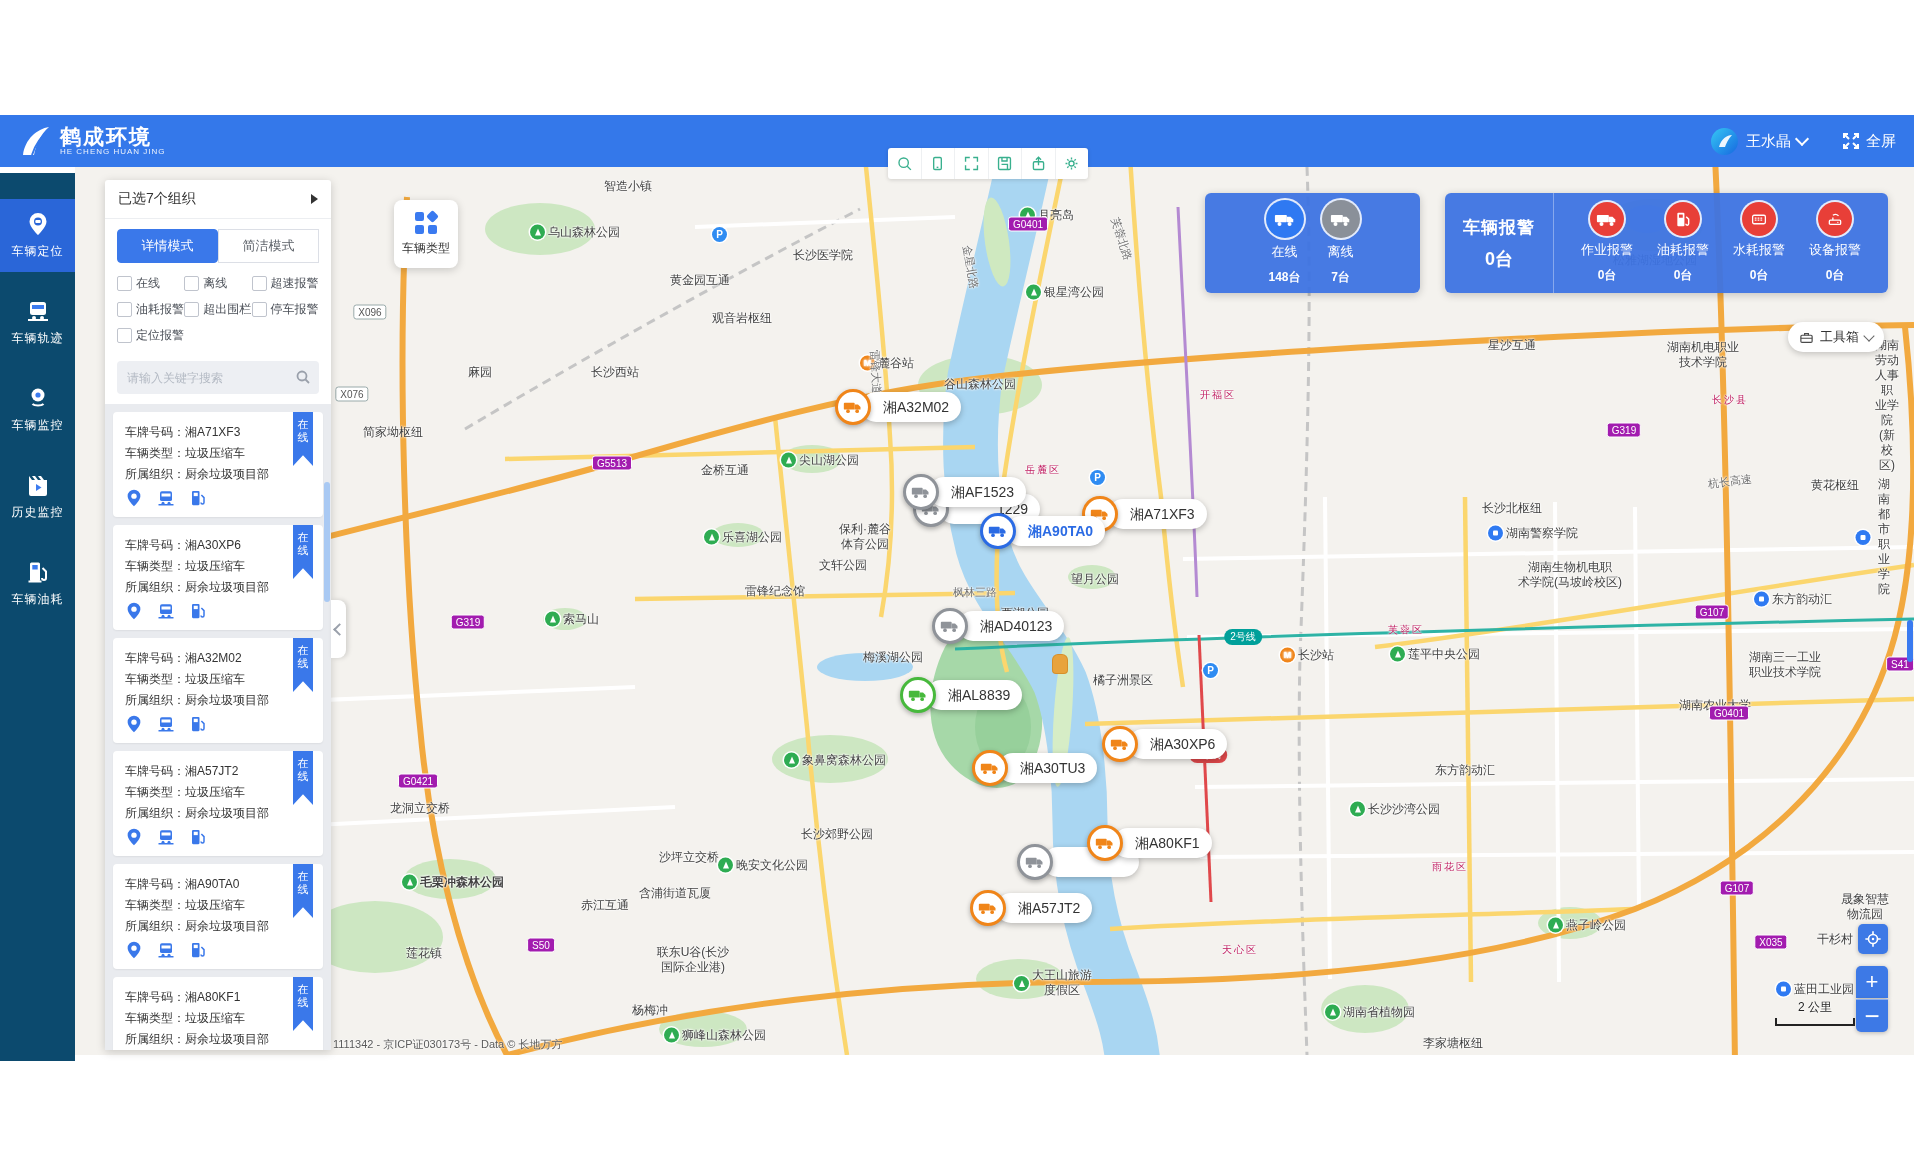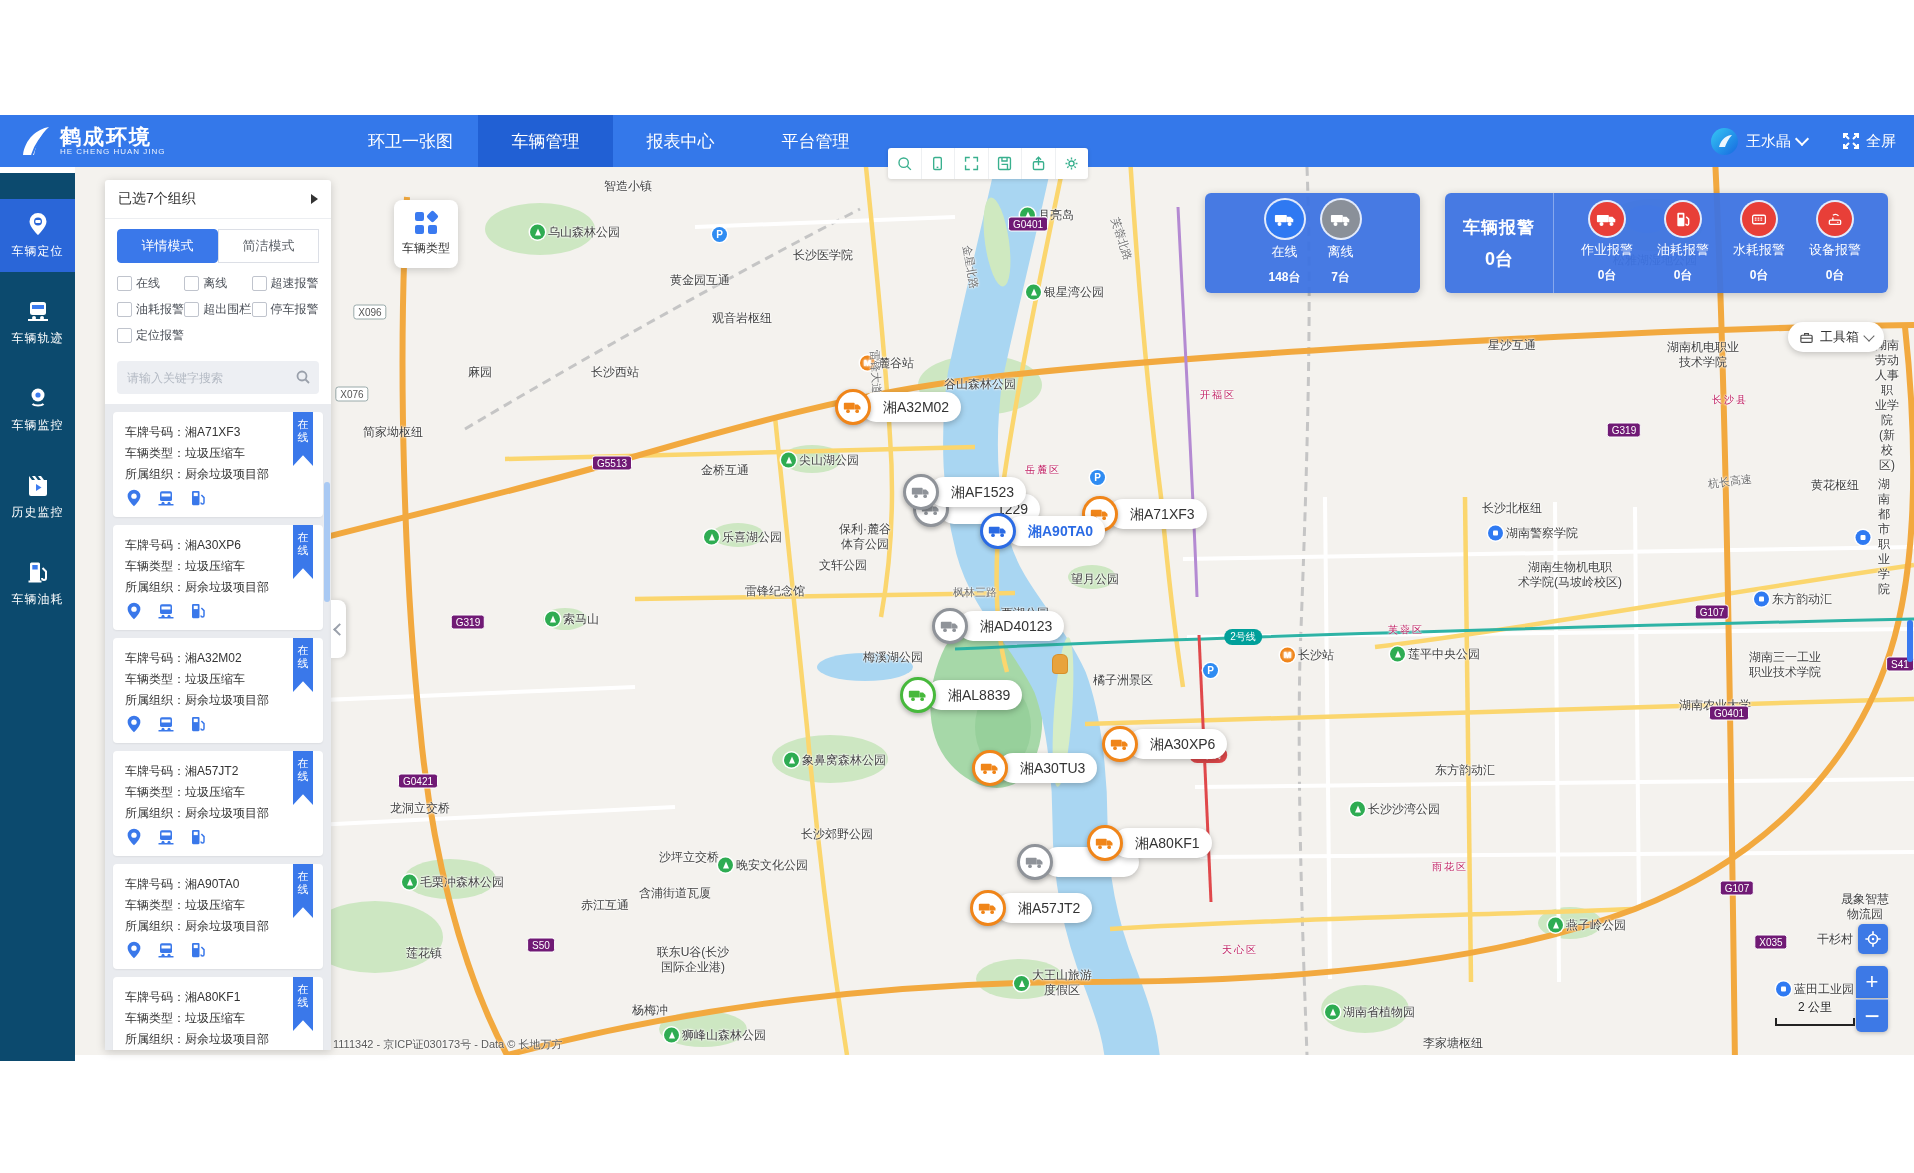--- a/index.html
+++ b/index.html
@@ -40,21 +40,21 @@
   .mlabel.district{font-size:10px;color:#be185d;letter-spacing:2px;}
   .mlabel.road{font-size:11px;color:#6e6e6e;}
   .poi{width:15px;height:15px;border-radius:50%;flex:0 0 auto;display:flex;align-items:center;justify-content:center;box-shadow:0 0 0 1.5px #fff;}
   .poi-park{background:#2eac52;}
   .poi-park::after{content:"";width:0;height:0;border-left:3.5px solid transparent;border-right:3.5px solid transparent;border-bottom:7px solid #fff;}
   .poi-blue{background:#2f7af2;}
   .poi-blue::after{content:"";width:5px;height:5px;background:#fff;border-radius:1px;}
   .poi-p{background:#2f8cf2;color:#fff;font-size:10px;font-weight:bold;}
   .poi-metro{background:#f08519;color:#fff;font-size:9px;font-weight:bold;}
   .poi-statue{width:14px;height:18px;background:#e8a33c;border-radius:5px 5px 3px 3px;box-shadow:0 0 0 1px #d78f2a;}
-  .shield{position:absolute;transform:translate(-50%,-50%);font-size:10px;padding:1px 4px;border-radius:3px;background:#701a75;color:#fff;border:1px solid #fff;}
+  .shield{position:absolute;transform:translate(-50%,-50%);font-size:10px;padding:1px 4px;border-radius:3px;background:#a21caf;color:#fff;border:1px solid #fff;}
   .shield.white{background:#fff;color:#555;border:1px solid #9aa;}
   .mpill{position:absolute;transform:translate(-50%,-50%);font-size:10px;color:#fff;padding:1px 6px;border-radius:8px;}
 
   
   .marker{position:absolute;width:0;height:0;cursor:pointer;}
   .m-pill{position:absolute;left:8px;top:-15px;height:30px;line-height:30px;background:#fff;border-radius:16px;padding:0 12px 0 22px;font-size:14px;color:#333;
      box-shadow:0 2px 6px rgba(0,0,0,.25);white-space:nowrap;}
   .m-pill.empty{width:62px;}
   .m-pill.partial{padding-left:58px;}
   .m-circle{position:absolute;left:-18px;top:-18px;width:36px;height:36px;border-radius:50%;background:#fff;box-sizing:border-box;border:3px solid #f08519;
@@ -158,26 +158,20 @@
     <div class="brand">
       <svg class="brand-logo" viewBox="0 0 34 34">
         <path d="M5 31 C7 15 19 5 31 3 C22 11 18 21 16 31 Z" fill="#fff"></path>
         <path d="M14 31 C17 22 23 12 31 7" stroke="#3478ea" stroke-width="2" fill="none"></path>
       </svg>
       <div class="brand-txt">
         <div class="brand-name">鹤成环境</div>
         <div class="brand-sub">HE CHENG HUAN JING</div>
       </div>
     </div>
-    <nav class="nav-tabs">
-      <div class="nav-tab">环卫一张图</div>
-      <div class="nav-tab active">车辆管理</div>
-      <div class="nav-tab">报表中心</div>
-      <div class="nav-tab">平台管理</div>
-    </nav>
     <div class="nav-right">
       <span class="avatar">
         <svg viewBox="0 0 27 27">
             <path d="M8 19 C10 11 16 7 21 7 C17 11 15 16 14 19 Z" fill="rgba(255,255,255,.92)"></path>
           </svg>
       </span>
       <span class="username">王水晶</span>
       <i class="chev"></i>
       <span class="fs">
         <svg viewBox="0 0 20 20" stroke="#fff" stroke-width="2" fill="none">
@@ -405,21 +399,21 @@
         <div class="mlabel" style="left: 688px; top: 698px;"><span class="poi poi-park"></span><span>晚安文化公园</span></div>
         <div class="mlabel" style="left: 600px; top: 726px;"><span>含浦街道瓦厦</span></div>
         <div class="mlabel" style="left: 530px; top: 738px;"><span>赤江互通</span></div>
         <div class="mlabel" style="left: 349px; top: 786px;"><span>莲花镇</span></div>
         <div class="mlabel" style="left: 575px; top: 843px;"><span>杨梅冲</span></div>
         <div class="mlabel" style="left: 618px; top: 793px;"><span>联东U谷(长沙
 国际企业港)</span></div>
         <div class="mlabel" style="left: 640px; top: 868px;"><span class="poi poi-park"></span><span>狮峰山森林公园</span></div>
         <div class="mlabel" style="left: 978px; top: 816px;"><span class="poi poi-park"></span><span>大王山旅游
 度假区</span></div>
-        <div class="mlabel" style="left: 378px; top: 715px;"><span class="poi poi-park"></span><span>毛栗冲森林公园</span></div>
+        <div class="mlabel" style="left: 378px; top: 715px; font-weight: bold;"><span class="poi poi-park"></span><span>毛栗冲森林公园</span></div>
         <div class="mlabel" style="left: 345px; top: 641px;"><span>龙洞立交桥</span></div>
         <div class="mlabel" style="left: 614px; top: 690px;"><span>沙坪立交桥</span></div>
         <div class="mlabel road" style="left: 895px; top: 100px; transform: translate(-50%, -50%) rotate(80deg);"><span>金星北路</span></div>
         <div class="mlabel road" style="left: 1046px; top: 72px; transform: translate(-50%, -50%) rotate(72deg);"><span>芙蓉北路</span></div>
         <div class="mlabel road" style="left: 800px; top: 205px; transform: translate(-50%, -50%) rotate(87deg);"><span>雷锋大道</span></div>
         <div class="shield" style="left: 953px; top: 57px;">G0401</div>
         <div class="shield white" style="left: 295px; top: 145px;">X096</div>
         <div class="shield white" style="left: 277px; top: 227px;">X076</div>
         <div class="shield" style="left: 537px; top: 296px;">G5513</div>
         <div class="shield" style="left: 393px; top: 455px;">G319</div>

